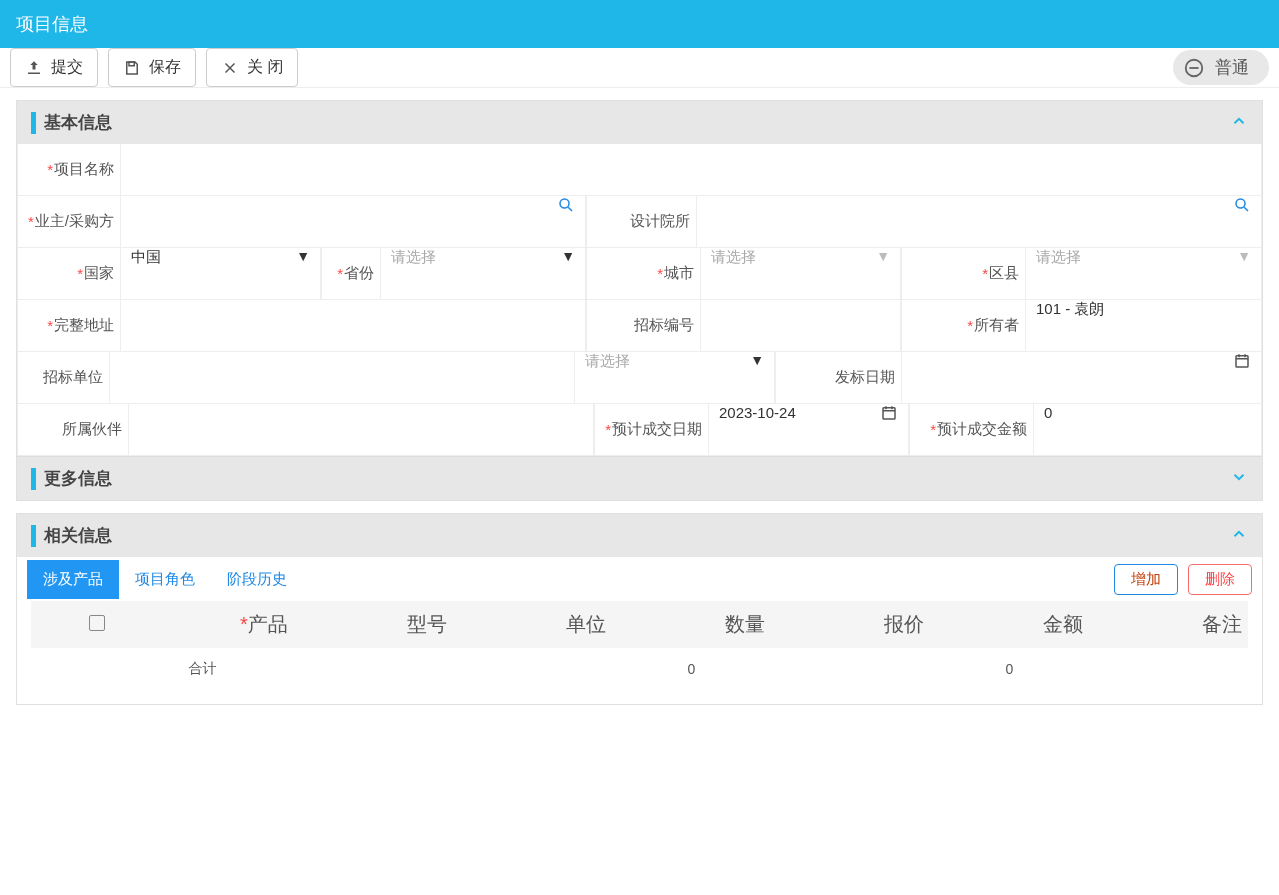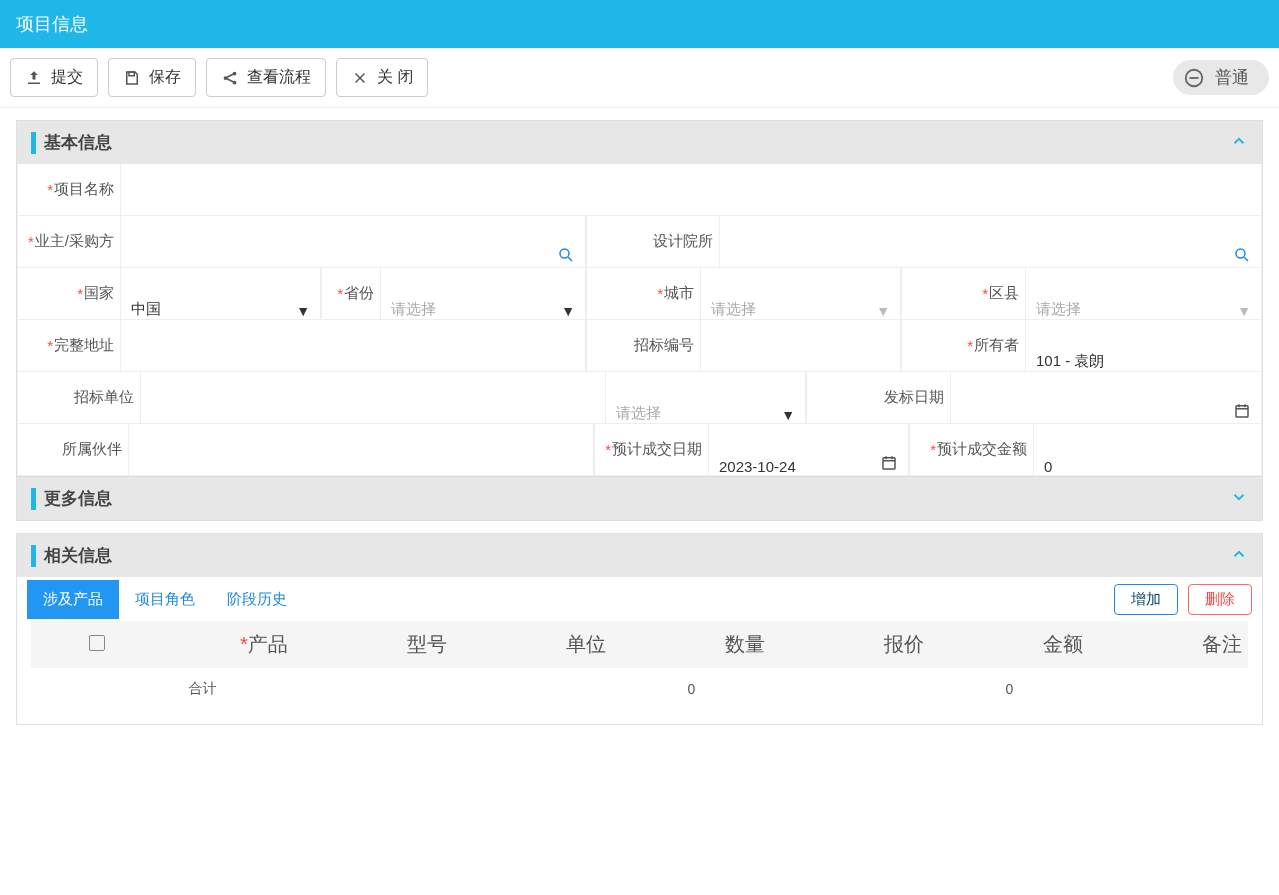--- a/index.html
+++ b/index.html
@@ -2,51 +2,51 @@
 <html><head>
 <meta charset="utf-8">
 <style>
 * { box-sizing: border-box; margin: 0; padding: 0; }
 body { font-family: "Microsoft YaHei", Arial, sans-serif; font-size: 14px; color: #333; background: #fff; }
 .title-bar { background: #1FB6E8; color: #fff; height: 48px; display: flex; align-items: center; padding: 0 16px; justify-content: space-between; }
 .title-bar .title { font-size: 18px; }
 .title-bar .win-controls { display: flex; gap: 16px; align-items: center; }
 .title-bar .win-controls span { cursor: pointer; font-size: 16px; }
 
-.toolbar { display: flex; align-items: center; padding: 10px 10px; gap: 10px; border-bottom: 1px solid #eee; }
+.toolbar { display: flex; align-items: center; padding: 0 10px; gap: 10px; border-bottom: 1px solid #eee; }
 .toolbar .btn { display: inline-flex; align-items: center; gap: 8px; border: 1px solid #ccc; border-radius: 4px; padding: 8px 14px; background: #fff; cursor: pointer; font-size: 16px; color: #333; }
 .toolbar .btn svg { width: 18px; height: 18px; }
 .toolbar .spacer { flex: 1; }
 .status-pill { display: inline-flex; align-items: center; gap: 10px; background: #e8e8e8; border-radius: 22px; padding: 6px 20px 6px 10px; font-size: 17px; color: #555; }
 .status-pill svg { width: 22px; height: 22px; }
 
 .content { padding: 12px 16px; }
 .section { border: 1px solid #e0e0e0; margin-bottom: 12px; }
 .section-header { background: #e7e7e7; display: flex; align-items: center; justify-content: space-between; padding: 10px 14px; }
 .section-header .left { display: flex; align-items: center; gap: 8px; }
 .section-header .bar { width: 5px; height: 22px; background: #1FB6E8; }
 .section-header .title { font-size: 17px; font-weight: bold; color: #444; }
 .section-header .chev { color: #1FB6E8; cursor: pointer; }
 .row { display: flex; }
 .cell-label { width: 104px; border: 1px solid #eee; border-top: none; display: flex; align-items: center; justify-content: flex-end; padding: 0 6px; height: 52px; color: #555; font-size: 15px; }
 .cell-label .req { color: #f44; margin-right: 1px; }
-.cell-input { flex: 1; border: 1px solid #eee; border-top: none; border-left: none; display: flex; align-items: flex-end; padding: 0 10px; height: 52px; position: relative; background: #fff; }
+.cell-input { flex: 1; border: 1px solid #eee; border-top: none; border-left: none; display: flex; align-items: flex-start; padding: 0 10px; height: 52px; position: relative; background: #fff; }
 .cell-input input, .cell-input .val { border: none; outline: none; width: 100%; font-size: 15px; color: #333; }
 .cell-input .placeholder { color: #aaa; }
 .cell-input .icon-right { color: #1e88e5; cursor: pointer; }
 .cell-input .caret { color: #333; cursor: pointer; }
 .cell-input svg { width: 18px; height: 18px; }
 .cell-label.first { border-left: 1px solid #eee; }
 
 
 .tabs-row { display:flex; align-items:center; padding: 0 10px; height: 44px; }
 .tab { padding: 10px 16px; color: #1e88e5; cursor: pointer; font-size: 15px; }
 .tab.active { background: #2196F3; color: #fff; }
 .tabs-row .spacer { flex: 1; }
-.mini-btn { border: 1px solid #1e88e5; color: #0c4a6e; border-radius: 4px; padding: 5px 16px; background: #fff; cursor: pointer; font-size: 15px; margin-left: 10px; }
+.mini-btn { border: 1px solid #1e88e5; color: #c2410c; border-radius: 4px; padding: 5px 16px; background: #fff; cursor: pointer; font-size: 15px; margin-left: 10px; }
 .mini-btn.danger { border-color: #f06; color: #f44; border-color:#f56c6c; }
 
 .table-wrap { padding: 0 14px 14px 14px; }
 table { width: 100%; border-collapse: collapse; }
 thead th { background: #f5f5f5; padding: 10px 6px; font-weight: normal; color: #555; font-size: 20px; text-align: right; }
 tbody td { padding: 12px 6px; text-align: center; color: #555; }
 .chk { width: 16px; height: 16px; border: 1.5px solid #888; border-radius: 2px; display: inline-block; }
 </style>
 </head>
 <body>
@@ -73,29 +73,20 @@
         <path d="M12 3l5 5h-3v6h-4V8H7l5-5zM4 18h16v2H4z"></path>
       </svg>
     <span>提交</span>
   </button>
   <button class="btn">
     <svg viewBox="0 0 24 24" fill="none" stroke="#555" stroke-width="2">
         <path d="M5 4h11l3 3v13H5V4z"></path>
         <rect x="8" y="4" width="7" height="5"></rect>
       </svg>
     <span>保存</span>
-  </button>
-  <button class="btn">
-    <svg viewBox="0 0 24 24" fill="#555">
-        <circle cx="6" cy="12" r="2.5"></circle>
-        <circle cx="18" cy="6" r="2.5"></circle>
-        <circle cx="18" cy="18" r="2.5"></circle>
-        <path d="M8 11l8-4M8 13l8 4" stroke="#555" stroke-width="2"></path>
-      </svg>
-    <span>查看流程</span>
   </button>
   <button class="btn">
     <svg viewBox="0 0 24 24" fill="none" stroke="#555" stroke-width="2">
         <line x1="6" y1="6" x2="18" y2="18"></line>
         <line x1="18" y1="6" x2="6" y2="18"></line>
       </svg>
     <span>关 闭</span>
   </button>
   <div class="spacer"></div>
   <div class="status-pill">
@@ -135,21 +126,21 @@
           <span class="req">*</span>
           <span>业主/采购方</span>
         </div>
       <div class="cell-input" style="flex:0 0 465px">
         <input type="text" style="">
         <span class="icon-right"><svg viewBox="0 0 24 24" fill="none" stroke="#1e88e5" stroke-width="2">
               <circle cx="10" cy="10" r="6"></circle>
               <line x1="15" y1="15" x2="20" y2="20"></line>
             </svg></span>
       </div>
-      <div class="cell-label" style="width:134px">
+      <div class="cell-label" style="width:111px">
           <span>设计院所</span>
         </div>
       <div class="cell-input">
         <input type="text" style="">
         <span class="icon-right"><svg viewBox="0 0 24 24" fill="none" stroke="#1e88e5" stroke-width="2">
               <circle cx="10" cy="10" r="6"></circle>
               <line x1="15" y1="15" x2="20" y2="20"></line>
             </svg></span>
       </div>
     </div>
@@ -206,31 +197,31 @@
       <div class="cell-label" style="width:125px">
           <span class="req">*</span>
           <span>所有者</span>
         </div>
       <div class="cell-input">
           <span class="val">101 - 袁朗</span>
         </div>
     </div>
 
     <div class="row">
-      <div class="cell-label first" style="width:124px">
+      <div class="cell-label first" style="width:93px">
           <span>招标单位</span>
         </div>
       <div class="cell-input" style="flex:0 0 465px">
           <input type="text" style="">
         </div>
       <div class="cell-input" style="flex:0 0 200px">
         <span class="val placeholder">请选择</span>
         <span class="caret">▼</span>
       </div>
-      <div class="cell-label" style="width:145px">
+      <div class="cell-label" style="width:127px">
           <span>发标日期</span>
         </div>
       <div class="cell-input">
         <input type="text" style="">
         <span><svg viewBox="0 0 24 24" fill="none" stroke="#555" stroke-width="2">
               <rect x="4" y="5" width="16" height="15" rx="1"></rect>
               <line x1="4" y1="9" x2="20" y2="9"></line>
               <line x1="8" y1="3" x2="8" y2="7"></line>
               <line x1="16" y1="3" x2="16" y2="7"></line>
             </svg></span>

